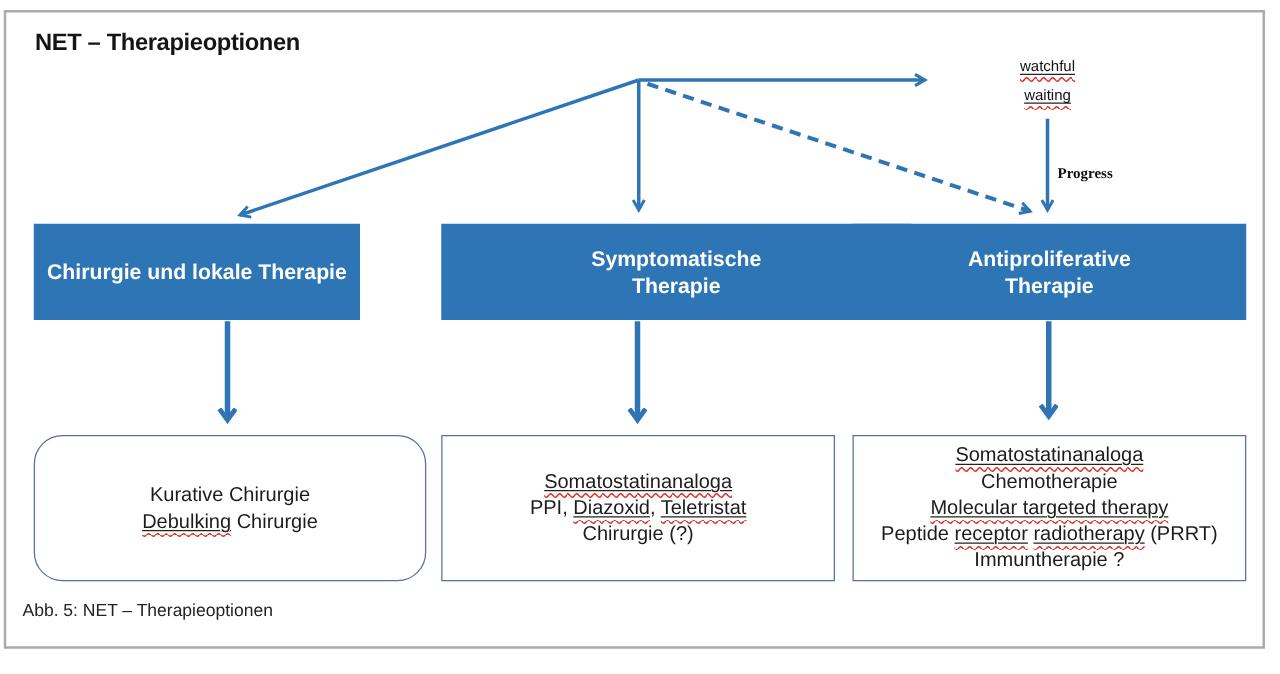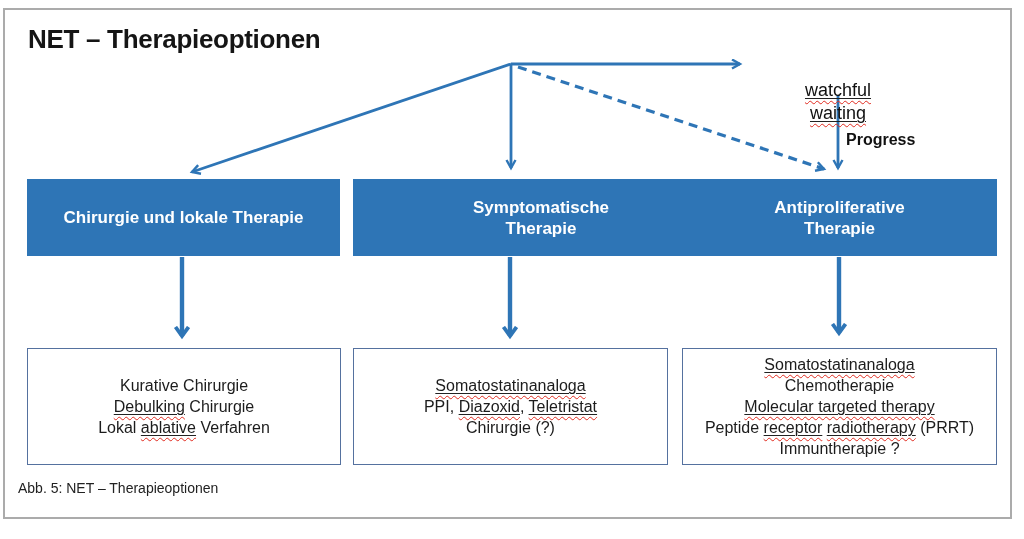--- a/index.html
+++ b/index.html
@@ -3,42 +3,42 @@
 <meta charset="utf-8">
 <style>
   * { margin:0; padding:0; box-sizing:border-box; }
   html,body { width:1024px; height:539px; background:#ffffff; overflow:hidden;
               font-family:"Liberation Sans", sans-serif; color:#1a1a1a; }
   .stage { position:absolute; left:0; top:0; width:1024px; height:539px; }
 
   .slide-border { position:absolute; left:3px; top:8px; width:1009px; height:511px;
                   border:2px solid #ababab; background:#ffffff; }
 
-  .title { position:absolute; left:28px; top:24px; font-size:26px; font-weight:bold;
+  .title { position:absolute; left:28px; top:24px; font-size:19px; font-weight:bold;
            letter-spacing:-0.3px; color:#151515; }
 
   .arrows { position:absolute; left:0; top:0; width:1024px; height:539px; }
 
   .ww { position:absolute; left:786px; top:42px; width:104px; text-align:center;
-        font-size:18px; line-height:23px; color:#111;margin-top:37px; }
+        font-size:12px; line-height:23px; color:#111; }
 
-  .progress { position:absolute; left:846px; top:131px; font-size:16px; font-weight:bold; color:#111; }
+  .progress { position:absolute; left:846px; top:131px; font-size:12px; font-weight:bold; color:#111;font-family:Liberation Serif, serif; }
 
   .hdr { position:absolute; top:179px; height:77px; background:#2E75B6; color:#ffffff;
          display:flex; align-items:center; justify-content:center; text-align:center;
          font-size:17px; font-weight:bold; line-height:21px; white-space:pre-line; }
-  .hdr1 { left:27px;  width:313px; }
+  .hdr1 { left:27px;  width:261px; }
   .hdr2 { left:353px; width:376px; }
   .hdr3 { left:682px; width:315px; }
 
   .det { position:absolute; top:348px; height:117px; background:#ffffff;
          border:1px solid #55719F; display:flex; flex-direction:column;
          align-items:center; justify-content:center; text-align:center;
          font-size:16px; line-height:21px; color:#1c1c1c; }
-  .det1 { left:27px;  width:314px; }
+  .det1 { left:27px;  width:314px;border-radius:23px; }
   .det2 { left:353px; width:315px; }
   .det3 { left:682px; width:315px; }
 
   .u  { text-decoration:underline; text-decoration-thickness:1px; text-underline-offset:2px;
         text-decoration-color:#222; }
   .sq { text-decoration:underline wavy #E02B20; text-decoration-thickness:1px;
         text-underline-offset:4px; }
 
   .caption { position:absolute; left:18px; top:480px; font-size:14px; color:#222; }
 </style>
@@ -79,21 +79,20 @@
 
   <div class="hdr hdr1">Chirurgie und lokale Therapie</div>
   <div class="hdr hdr2">Symptomatische
 Therapie</div>
   <div class="hdr hdr3">Antiproliferative
 Therapie</div>
 
   <div class="det det1">
     <div>Kurative Chirurgie</div>
     <div><span class="u"><span class="sq">Debulking</span></span> Chirurgie</div>
-    <div>Lokal <span class="u"><span class="sq">ablative</span></span> Verfahren</div>
   </div>
 
   <div class="det det2">
     <div><span class="u"><span class="sq">Somatostatinanaloga</span></span></div>
     <div>PPI, <span class="u"><span class="sq">Diazoxid</span></span>, <span class="u"><span class="sq">Teletristat</span></span></div>
     <div>Chirurgie (?)</div>
   </div>
 
   <div class="det det3">
     <div><span class="u"><span class="sq">Somatostatinanaloga</span></span></div>

